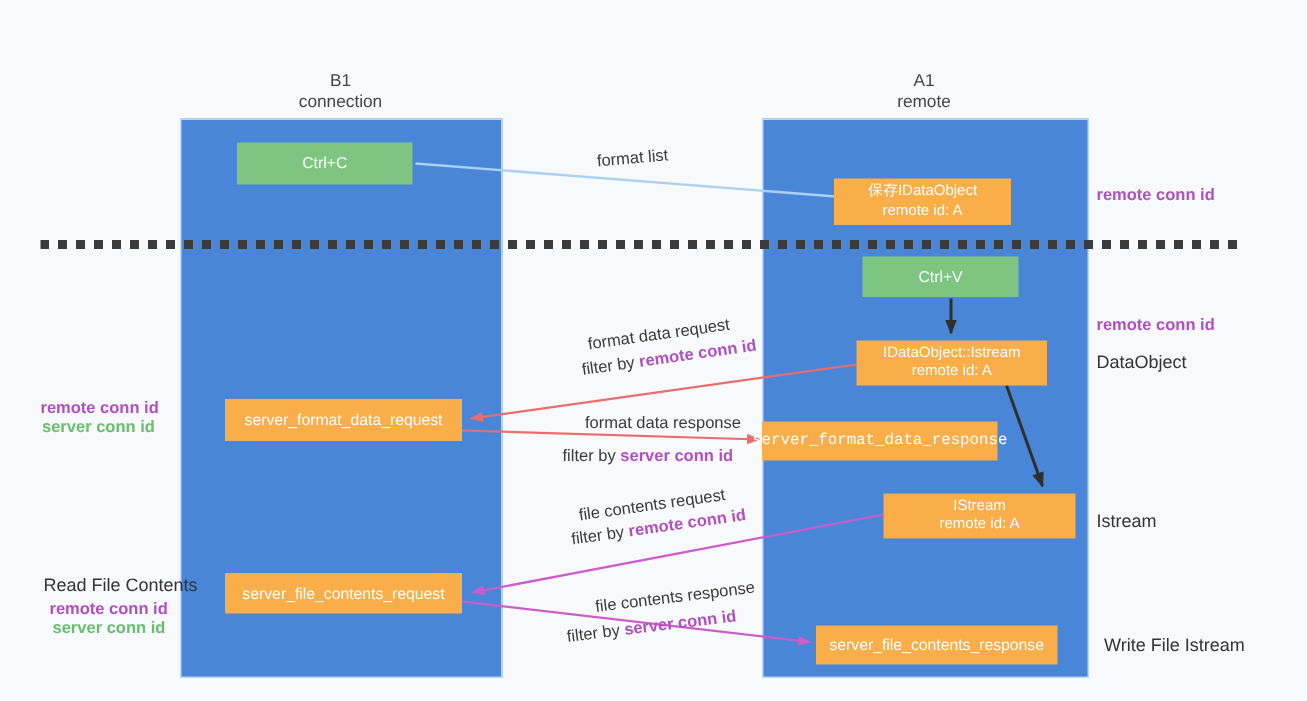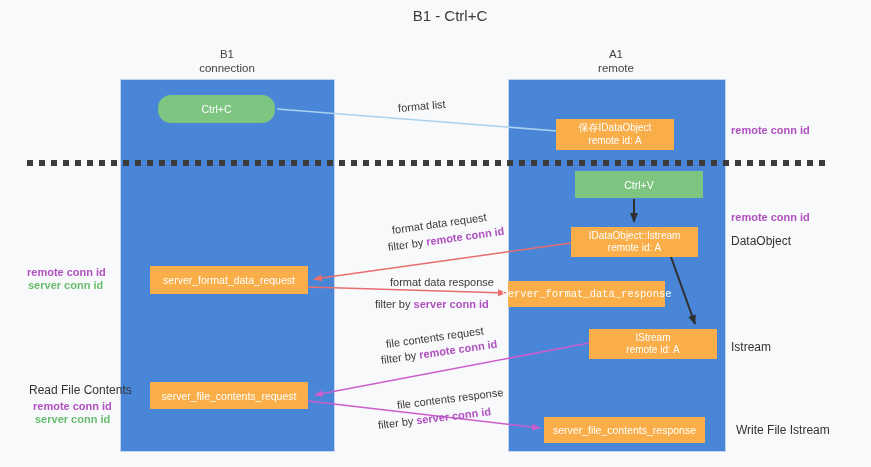--- a/index.html
+++ b/index.html
@@ -39,21 +39,20 @@
   .st-black{stroke:#2f2f2f;stroke-width:2;}
   .st-red{stroke:var(--arrow-red,#e96d6d);stroke-width:1.5;}
   .st-mag{stroke:var(--arrow-magenta,#cb5ecb);stroke-width:1.5;}
   .mk-blue{fill:var(--arrow-blue,#a9d2f0);} .mk-black{fill:#2f2f2f;}
   .mk-red{fill:var(--arrow-red,#e96d6d);} .mk-mag{fill:var(--arrow-magenta,#cb5ecb);}
 </style>
 </head>
 <body>
 
 <div class="abs title">
-  <div>B1 - Ctrl+C</div>
 </div>
 
 <div class="abs lane-header" style="left:157px;top:48px;">
   <div>B1</div>
   <div>connection</div>
 </div>
 <div class="abs lane-header" style="left:546px;top:48px;">
   <div>A1</div>
   <div>remote</div>
 </div>
@@ -80,28 +79,28 @@
   </defs>
   <line class="st-blue" x1="277" y1="109" x2="570" y2="132" marker-end="url(#mBlue)"></line>
   <line class="st-black" x1="634" y1="199" x2="634" y2="222" marker-end="url(#mBlack)"></line>
   <line class="st-red" x1="571" y1="243" x2="314" y2="279" marker-end="url(#mRed)"></line>
   <line class="st-red" x1="308" y1="287" x2="506" y2="293" marker-end="url(#mRed)"></line>
   <line class="st-black" x1="671" y1="257" x2="695" y2="324" marker-end="url(#mBlack)"></line>
   <line class="st-mag" x1="589" y1="343" x2="315" y2="395" marker-end="url(#mMag)"></line>
   <line class="st-mag" x1="308" y1="401" x2="540" y2="428" marker-end="url(#mMag)"></line>
 </svg>
 
-<div class="abs box green" style="left:158px;top:95px;width:117px;height:28px;border-radius:13px;">
+<div class="abs box green" style="left:158px;top:95px;width:117px;height:28px;">
   <span class="single">Ctrl+C</span>
 </div>
 <div class="abs box orange" style="left:556px;top:119px;width:118px;height:31px;text-align:right;">
   <span class="l1">保存IDataObject</span>
   <span class="l2">remote id: A</span>
 </div>
-<div class="abs box green" style="left:575px;top:171px;width:128px;height:27px;">
+<div class="abs box green" style="left:575px;top:171px;width:104px;height:27px;">
   <span class="single">Ctrl+V</span>
 </div>
 <div class="abs box orange" style="left:571px;top:227px;width:127px;height:30px;">
   <span class="l1">IDataObject::Istream</span>
   <span class="l2">remote id: A</span>
 </div>
 <div class="abs box orange" style="left:150px;top:266px;width:158px;height:28px;">
   <span class="single">server_format_data_request</span>
 </div>
 <div class="abs box orange" style="left:508px;top:281px;width:157px;height:26px;font-family:Liberation Mono, monospace;">

